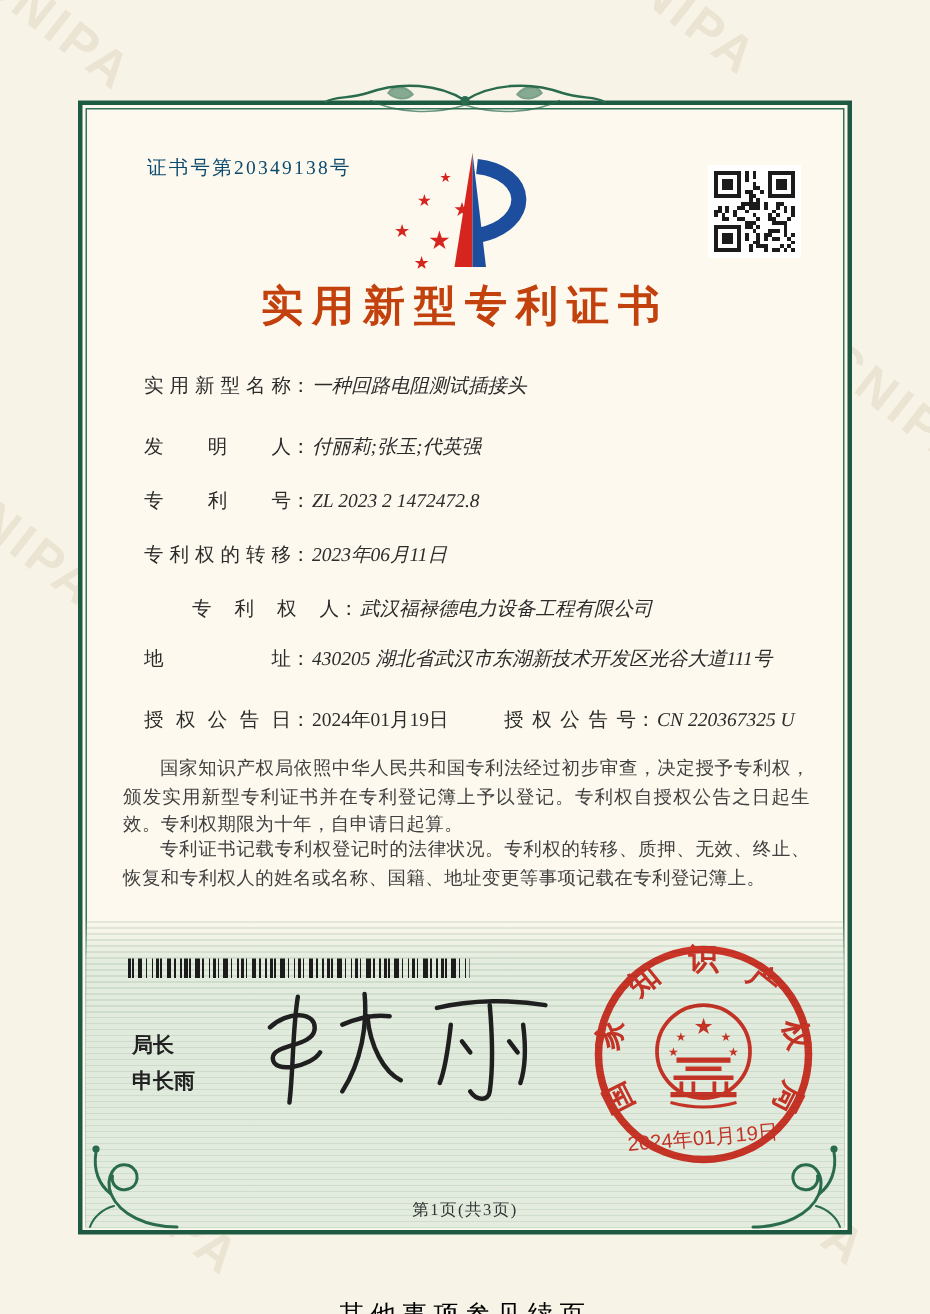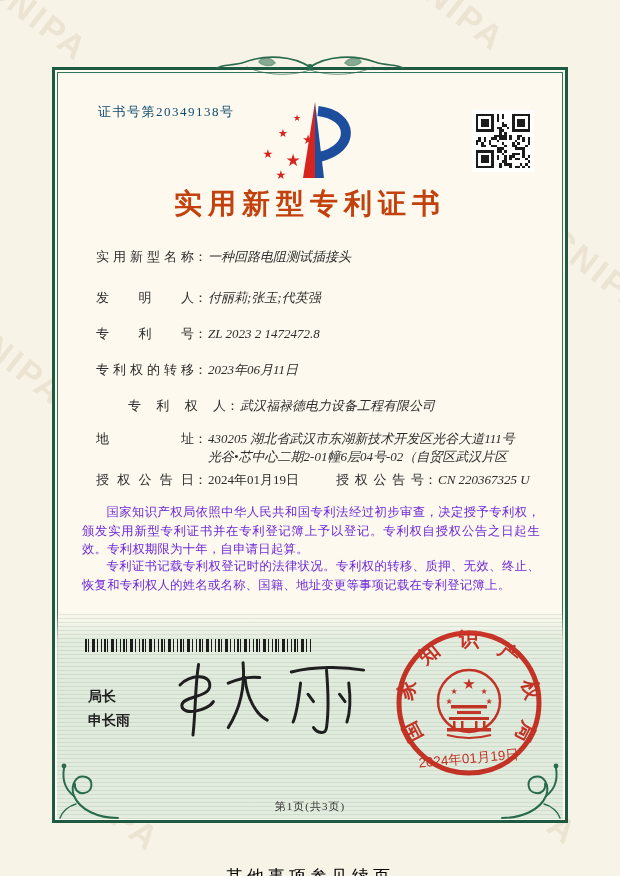--- a/index.html
+++ b/index.html
@@ -23,21 +23,21 @@
   .abs{position:absolute;z-index:4;}
   .cert-number{left:78px;top:103px;font-size:13px;letter-spacing:1.5px;color:#0c4a6e;margin-left:20px;}
   .title{left:110px;top:185px;width:400px;text-align:center;font-size:28px;font-weight:bold;
          letter-spacing:6px;color:#c2410c;}
   .row{left:96px;width:462px;font-size:13px;display:flex;align-items:flex-start;line-height:1.4;}
   .flabel{flex:0 0 98px;width:98px;text-align:justify;text-align-last:justify;}
   .fcolon{flex:0 0 14px;width:14px;}
   .fvalue{flex:1;font-style:italic;}
   .fvalue-fixed{flex:0 0 128px;width:128px;}
   .flabel2{flex:0 0 88px;width:88px;text-align:justify;text-align-last:justify;}
-  .para{left:82px;width:458px;font-size:12.3px;line-height:1.52;color:#6d28d9;
+  .para{left:82px;width:458px;font-size:12.3px;line-height:1.52;color:#404040;
         text-indent:2em;letter-spacing:0.3px;text-align:justify;}
   .barcode{left:85px;top:639px;width:228px;height:13px;z-index:4;
       background:repeating-linear-gradient(90deg,#1c1c1c 0 2px,transparent 2px 3px,
         #1c1c1c 3px 4px,transparent 4px 7px,#1c1c1c 7px 10px,transparent 10px 12px,
         #1c1c1c 12px 13px,transparent 13px 16px,#1c1c1c 16px 17px,transparent 17px 19px);}
   .signer{font-family:"Liberation Sans","DejaVu Sans",sans-serif;font-weight:600;
           font-size:14px;color:#222;}
   .qr-wrap{left:472px;top:110px;width:62px;height:62px;background:#fff;padding:0;z-index:4;}
   .page-number{left:110px;top:799px;width:400px;text-align:center;font-size:11px;
                letter-spacing:1px;color:#333;}
@@ -257,21 +257,20 @@
   <div class="abs row" style="top:397px;margin-left:32px;">
     <span class="flabel">专利权人</span>
     <span class="fcolon">：</span>
     <span class="fvalue">武汉福禄德电力设备工程有限公司</span>
   </div>
   <div class="abs row" style="top:430px;">
     <span class="flabel">地址</span>
     <span class="fcolon">：</span>
     <span class="fvalue">
       <div>430205 湖北省武汉市东湖新技术开发区光谷大道111号</div>
-      <div>光谷•芯中心二期2-01幢6层04号-02（自贸区武汉片区</div>
     </span>
   </div>
   <div class="abs row" style="top:471px;">
     <span class="flabel">授权公告日</span>
     <span class="fcolon">：</span>
     <span class="fvalue-fixed">2024年01月19日</span>
     <span class="flabel2">授权公告号</span>
     <span class="fcolon">：</span>
     <span class="fvalue">CN 220367325 U</span>
   </div>

